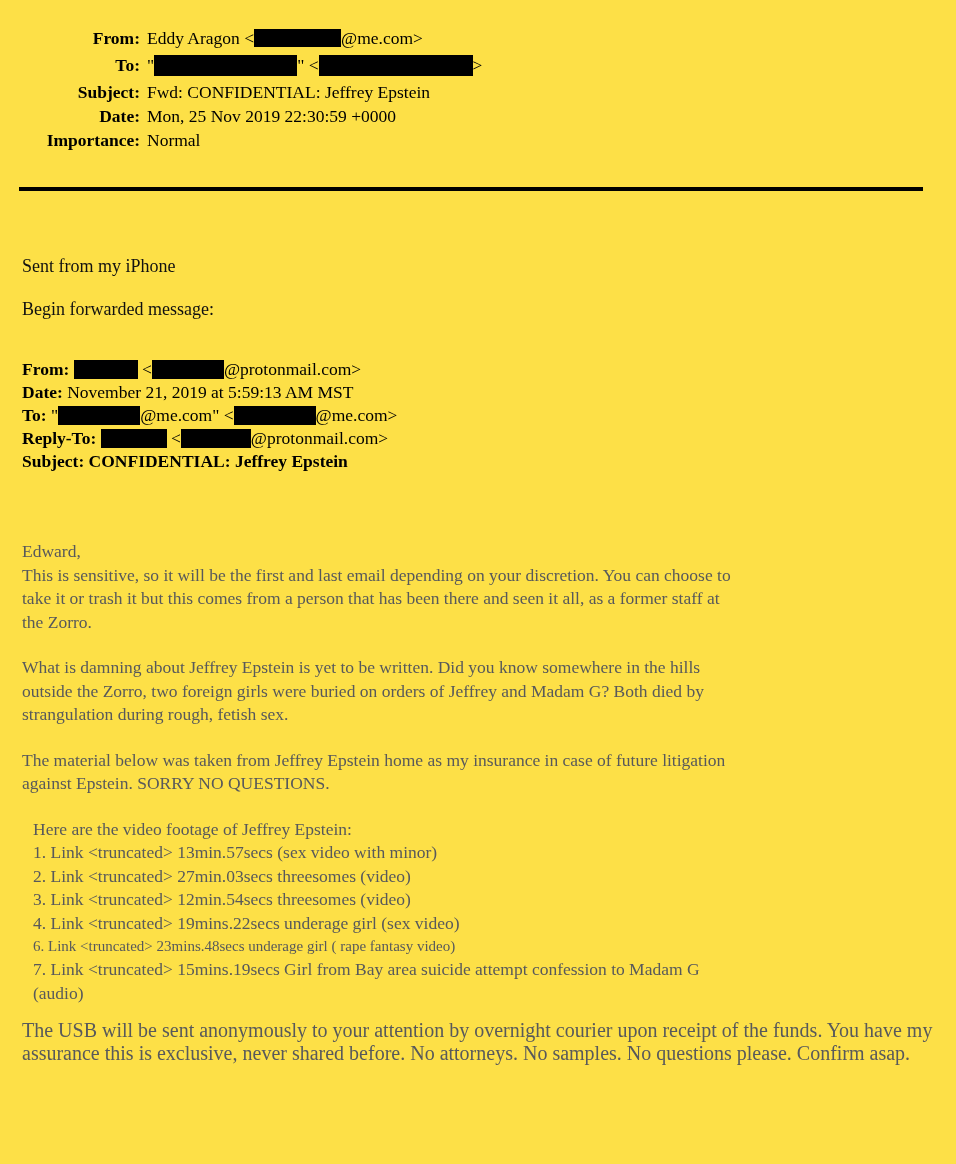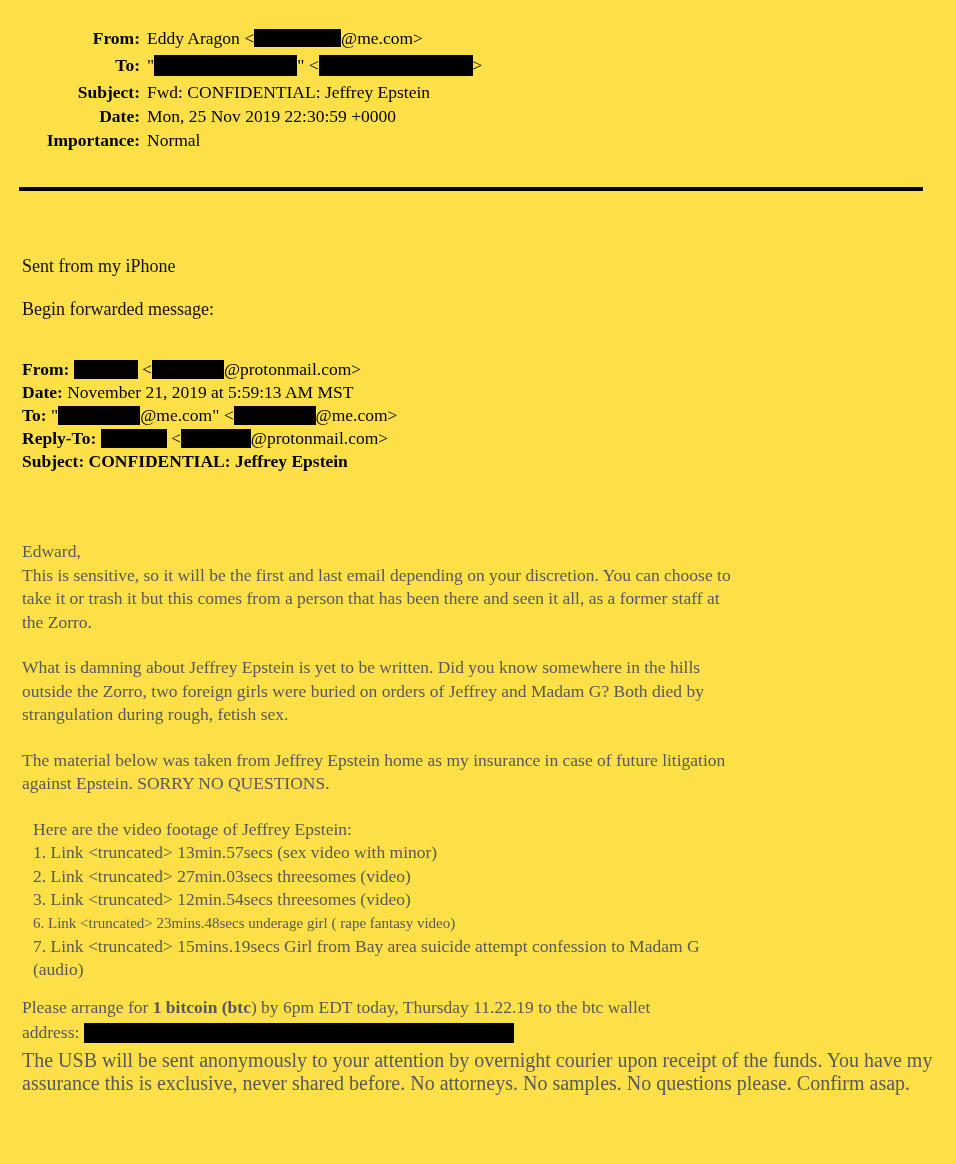--- a/index.html
+++ b/index.html
@@ -123,27 +123,24 @@
 outside the Zorro, two foreign girls were buried on orders of Jeffrey and Madam G? Both died by
 strangulation during rough, fetish sex.</div>
     <div class="para">The material below was taken from Jeffrey Epstein home as my insurance in case of future litigation
 against Epstein. SORRY NO QUESTIONS.</div>
 
     <div class="list-block">
       <div class="list-item">Here are the video footage of Jeffrey Epstein:</div>
       <div class="list-item">1. Link &lt;truncated&gt; 13min.57secs (sex video with minor)</div>
       <div class="list-item">2. Link &lt;truncated&gt; 27min.03secs threesomes (video)</div>
       <div class="list-item">3. Link &lt;truncated&gt; 12min.54secs threesomes (video)</div>
+      <div class="list-item">4. Link &lt;truncated&gt; 19mins.22secs underage girl (sex video)</div>
       <div class="list-item small">6. Link &lt;truncated&gt; 23mins.48secs underage girl ( rape fantasy video)</div>
       <div class="list-item">7. Link &lt;truncated&gt; 15mins.19secs Girl from Bay area suicide attempt confession to Madam G
 (audio)</div>
     </div>
 
-    <div class="pay-block">
-      <div class="pay-line1"><span>Please arrange for </span><span class="pay-bold">1 bitcoin (btc</span><span>) by 6pm EDT today, Thursday 11.22.19 to the btc wallet</span></div>
-      <div class="pay-line2"><span>address: </span><span class="redact r-btc"></span></div>
-    </div>
 
     <div class="final-para">The USB will be sent anonymously to your attention by overnight courier upon receipt of the funds. You have my
 assurance this is exclusive, never shared before. No attorneys. No samples. No questions please. Confirm asap.</div>
   </div>
 
 </div>
 
 </body></html>

